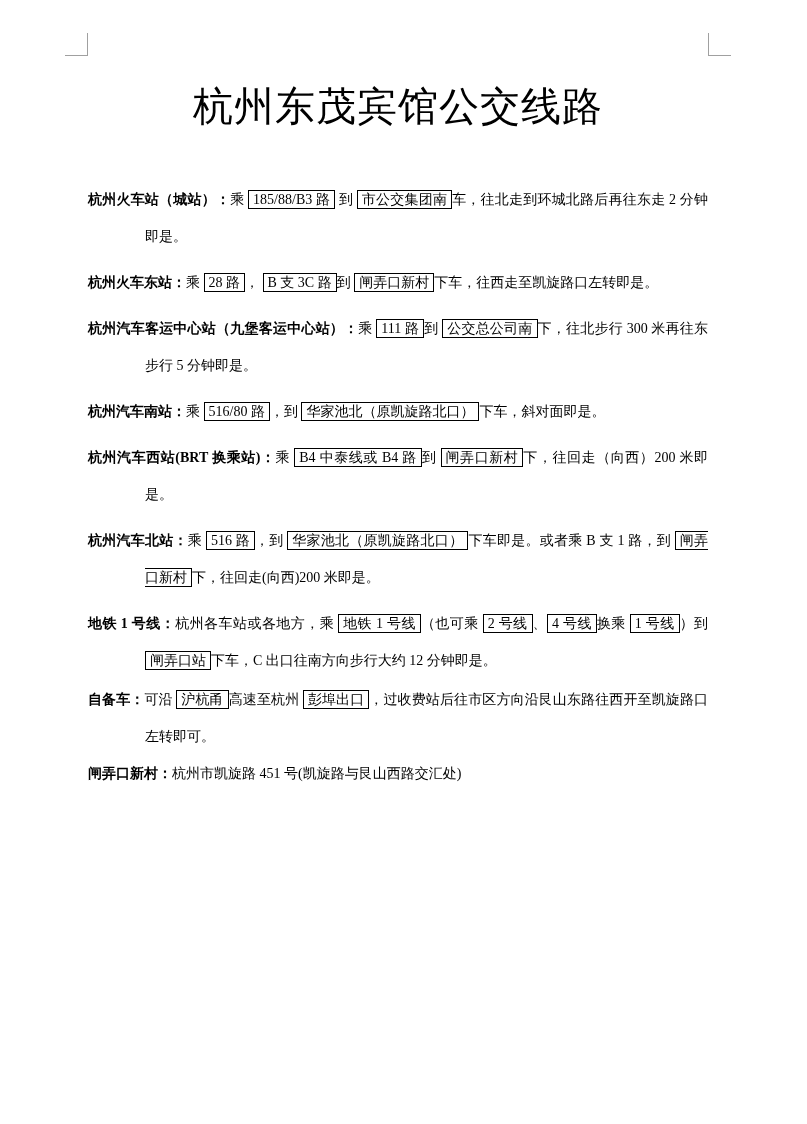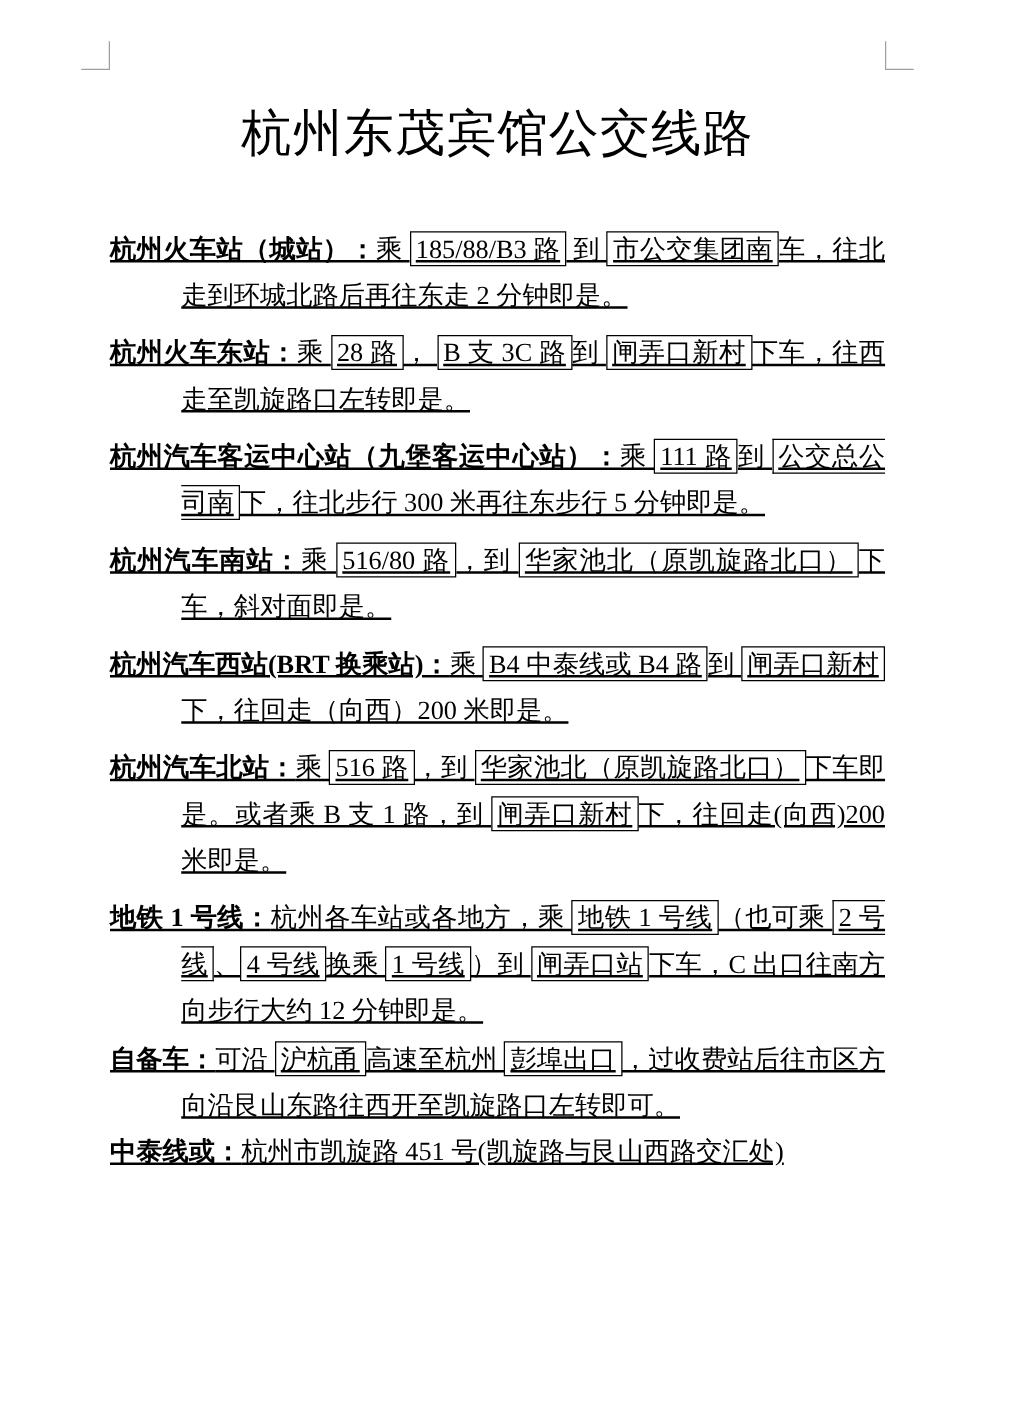--- a/index.html
+++ b/index.html
@@ -40,26 +40,25 @@
     font-weight: 400;
     text-align: center;
     letter-spacing: 1px;
     white-space: nowrap;
   }
   .content {
     margin-top: 52px;
   }
   .para {
     margin: 0 0 9px 0;
-    font-size: 21px;
+    font-size: 14px;
     line-height: 37px;
     text-align: justify;
     padding-left: 57px;   
     text-indent: -57px;
-    text-decoration: underline;
   }
   .para:nth-last-child(3) { margin-bottom: 2px; }
   .para:nth-last-child(-n+2) { margin-bottom: 0; }
   .plabel {
     font-weight: bold;
   }
   .boxed {
     border: 1px solid #000000;
     padding: 1px 4px;
   }
@@ -77,16 +76,16 @@
     <h1 class="title">杭州东茂宾馆公交线路</h1>
     <div class="content" id="doc-body">
         <p class="para"><span class="plabel">杭州火车站（城站）：</span><span class="plain">乘 </span><span class="boxed">185/88/B3 路</span><span class="plain"> 到 </span><span class="boxed">市公交集团南</span><span class="plain">车，往北走到环城北路后再往东走 2 分钟即是。</span></p>
         <p class="para"><span class="plabel">杭州火车东站：</span><span class="plain">乘 </span><span class="boxed">28 路</span><span class="plain">， </span><span class="boxed">B 支 3C 路</span><span class="plain">到 </span><span class="boxed">闸弄口新村</span><span class="plain">下车，往西走至凯旋路口左转即是。</span></p>
         <p class="para"><span class="plabel">杭州汽车客运中心站（九堡客运中心站）：</span><span class="plain">乘 </span><span class="boxed">111 路</span><span class="plain">到 </span><span class="boxed">公交总公司南</span><span class="plain">下，往北步行 300 米再往东步行 5 分钟即是。</span></p>
         <p class="para"><span class="plabel">杭州汽车南站：</span><span class="plain">乘 </span><span class="boxed">516/80 路</span><span class="plain">，到 </span><span class="boxed">华家池北（原凯旋路北口）</span><span class="plain">下车，斜对面即是。</span></p>
         <p class="para"><span class="plabel">杭州汽车西站(BRT 换乘站)：</span><span class="plain">乘 </span><span class="boxed">B4 中泰线或 B4 路</span><span class="plain">到 </span><span class="boxed">闸弄口新村</span><span class="plain">下，往回走（向西）200 米即是。</span></p>
         <p class="para"><span class="plabel">杭州汽车北站：</span><span class="plain">乘 </span><span class="boxed">516 路</span><span class="plain">，到 </span><span class="boxed">华家池北（原凯旋路北口）</span><span class="plain">下车即是。或者乘 B 支 1 路，到 </span><span class="boxed">闸弄口新村</span><span class="plain">下，往回走(向西)200 米即是。</span></p>
         <p class="para"><span class="plabel">地铁 1 号线：</span><span class="plain">杭州各车站或各地方，乘 </span><span class="boxed">地铁 1 号线</span><span class="plain">（也可乘 </span><span class="boxed">2 号线</span><span class="plain">、</span><span class="boxed">4 号线</span><span class="plain">换乘 </span><span class="boxed">1 号线</span><span class="plain">）到 </span><span class="boxed">闸弄口站</span><span class="plain">下车，C 出口往南方向步行大约 12 分钟即是。</span></p>
         <p class="para"><span class="plabel">自备车：</span><span class="plain">可沿 </span><span class="boxed">沪杭甬</span><span class="plain">高速至杭州 </span><span class="boxed">彭埠出口</span><span class="plain">，过收费站后往市区方向沿艮山东路往西开至凯旋路口左转即可。</span></p>
-        <p class="para"><span class="plabel">中泰线或：</span><span class="plain">杭州市凯旋路 451 号(凯旋路与艮山西路交汇处)</span></p>
+        <p class="para"><span class="plabel">闸弄口新村：</span><span class="plain">杭州市凯旋路 451 号(凯旋路与艮山西路交汇处)</span></p>
       </div>
   </div>
 </div>
 
 </body></html>

